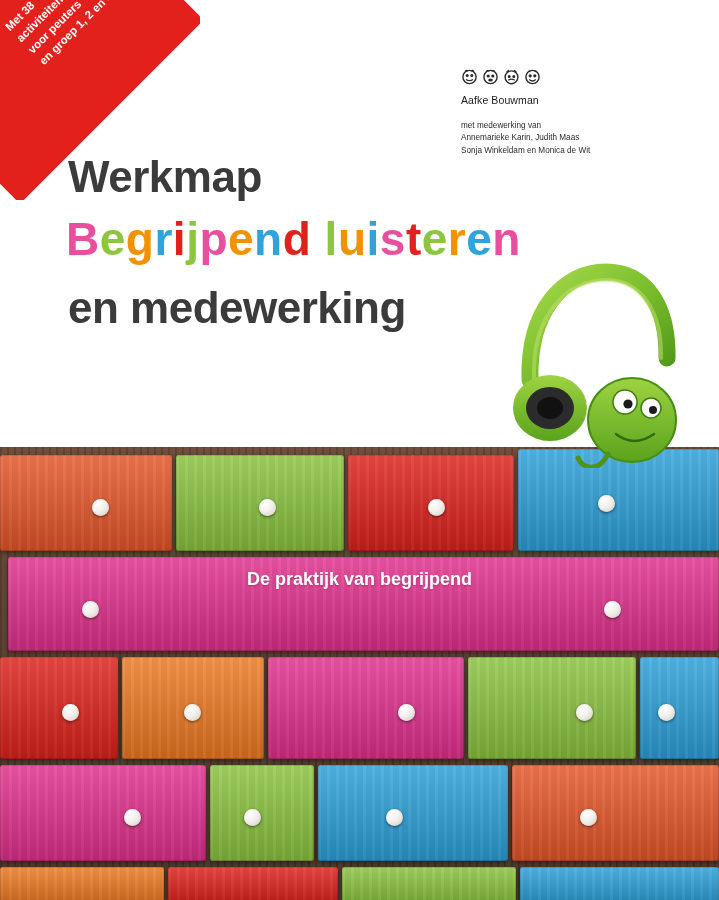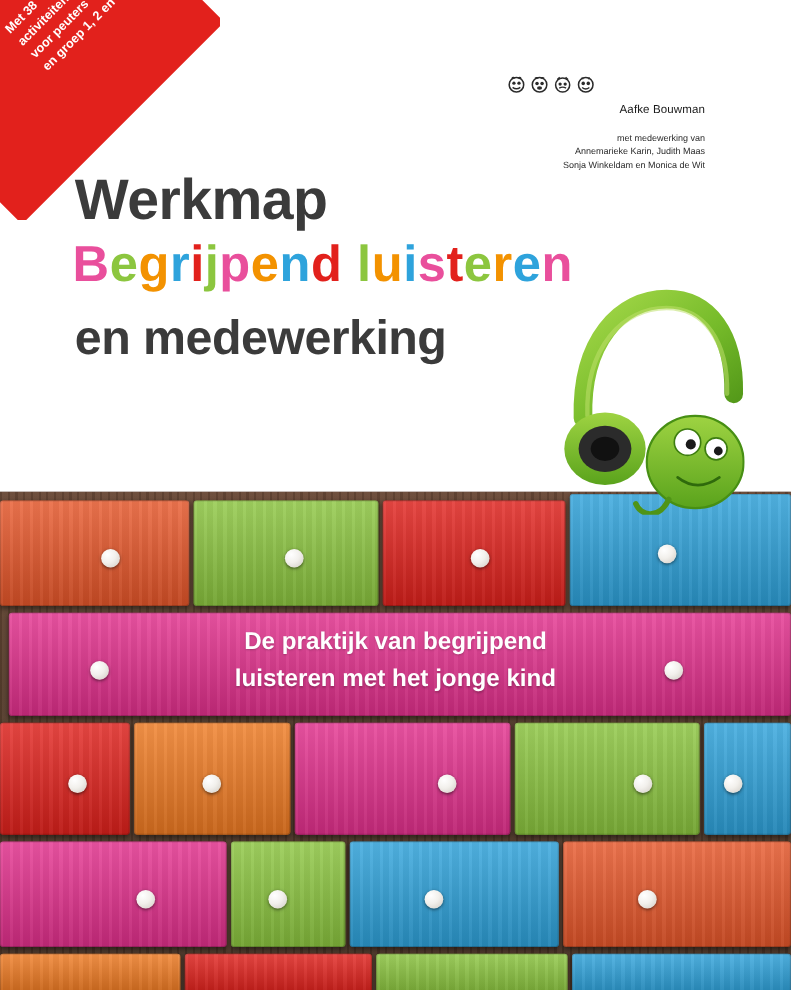--- a/index.html
+++ b/index.html
@@ -45,21 +45,21 @@
     padding-left: 6px;
     white-space: nowrap;
   }
   .ribbon-text span { display: block; }
 
   
   .authors {
     position: absolute;
     right: 78px; top: 68px;
     width: 180px;
-    text-align: right;
+    text-align: left;
     z-index: 20;
   }
   .smileys {
     display: flex;
     gap: 4px;
     margin-bottom: 8px;
   }
   .smiley {
     width: 17px; height: 17px;
     position: relative;
@@ -75,21 +75,21 @@
     margin-top: 12px;
     font-size: 8.2px;
     color: #2b2b2b;
     line-height: 1.52;
   }
 
   
   .title-main {
     position: absolute;
     left: 68px; top: 152px;
-    font-size: 52px;
+    font-size: 44px;
     font-weight: bold;
     color: #3b3b3b;
     letter-spacing: -0.5px;
     z-index: 20;
   }
   .title-color {
     position: absolute;
     left: 66px; top: 212px;
     font-size: 46px;
     font-weight: bold;
@@ -158,21 +158,21 @@
     z-index: 3;
   }
 
   
   .caption {
     position: absolute;
     left: 0; right: 0;
     top: 566px;
     text-align: center;
     color: #ffffff;
-    font-size: 22px;
+    font-size: 18px;
     font-weight: bold;
     line-height: 1.55;
     z-index: 25;
     text-shadow: 0 1px 2px rgba(0,0,0,.22);
   }
   .caption span { display: block; }
 
   
   .logo {
     position: absolute;
@@ -338,17 +338,16 @@
         <div class="knob" style="left: 580px; top: 362px;"></div>
         <div class="drawer" style="left: 0px; top: 420px; width: 164px; height: 36px; background: rgb(240, 123, 34);"></div>
         <div class="drawer" style="left: 168px; top: 420px; width: 170px; height: 36px; background: rgb(226, 33, 28);"></div>
         <div class="drawer" style="left: 342px; top: 420px; width: 174px; height: 36px; background: rgb(140, 198, 63);"></div>
         <div class="drawer" style="left: 520px; top: 420px; width: 199px; height: 36px; background: rgb(46, 163, 220);"></div>
       </div>
   </div>
 
   <div class="caption">
     <span>De praktijk van begrijpend</span>
-    <span>luisteren met het jonge kind</span>
   </div>
 
 
 </div>
 
 </body></html>

